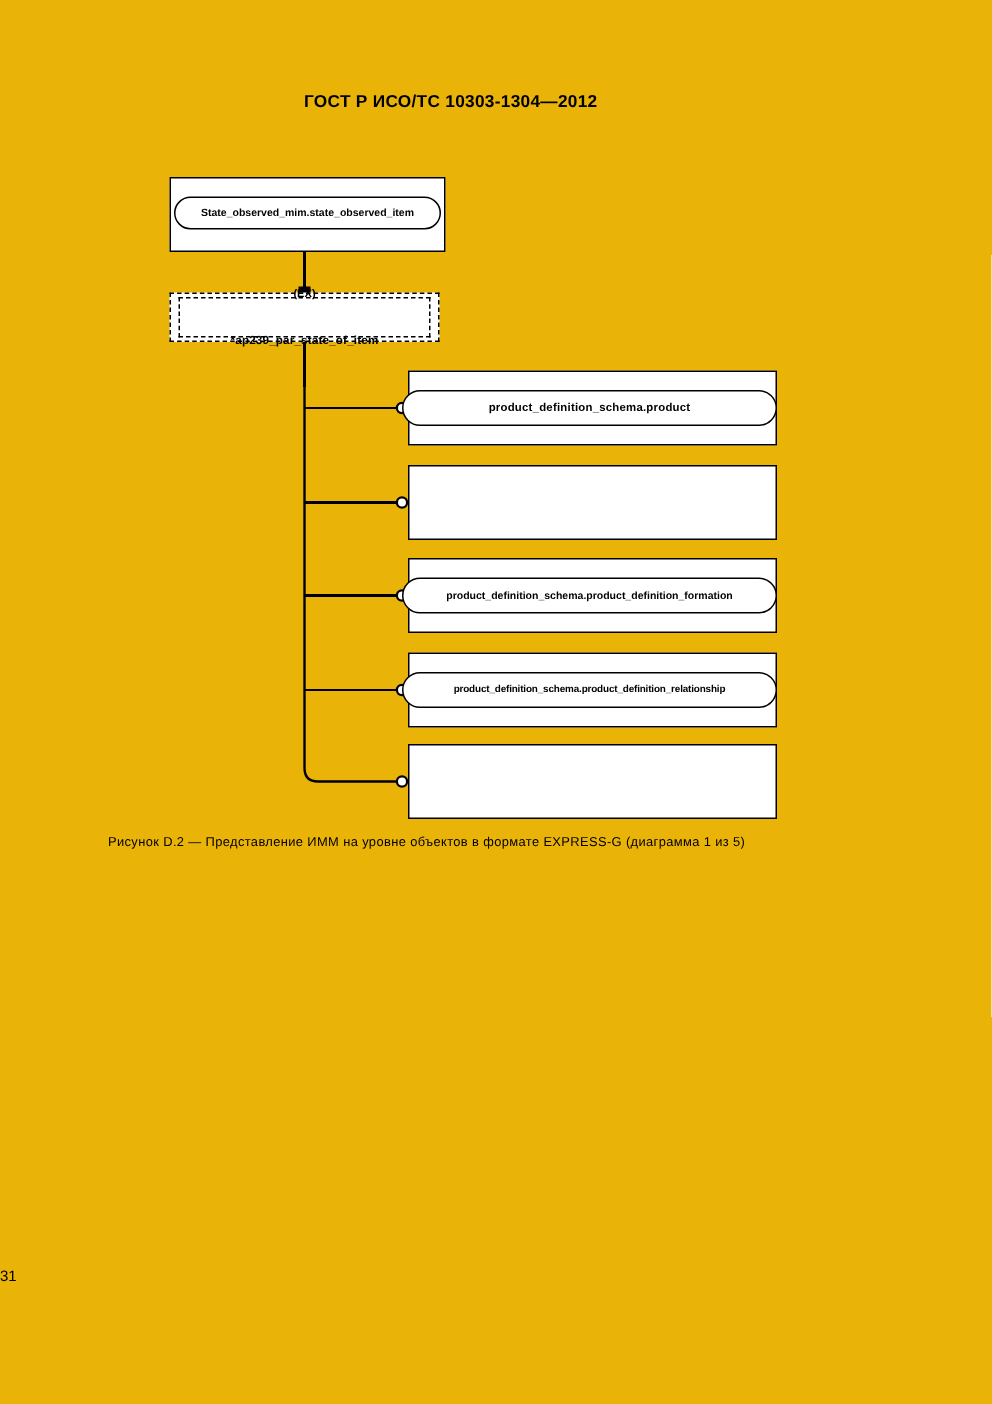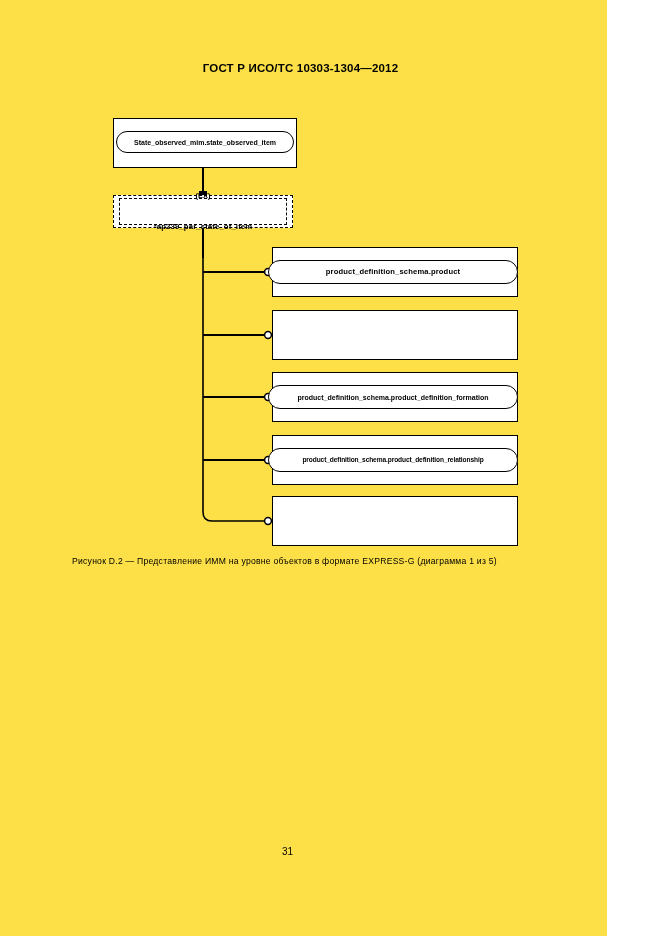--- a/index.html
+++ b/index.html
@@ -8,23 +8,23 @@
     padding: 0;
     background: #ffffff;
   }
   body {
     font-family: "Liberation Sans", sans-serif;
     color: #000000;
     -webkit-font-smoothing: none;
   }
   #page {
     position: relative;
-    width: 607px;
+    width: 661px;
     height: 936px;
-    background: #fde047;
+    background: #eab308;
     overflow: hidden;
   }
 
   
   #doc-header {
     position: absolute;
     top: 62px;
     left: 0;
     width: 661px;
     text-align: center;
@@ -127,21 +127,21 @@
   }
 
   
   #folio {
     position: absolute;
     top: 846px;
     left: 0;
     width: 661px;
     padding-right: 86px;
     box-sizing: border-box;
-    text-align: center;
+    text-align: left;
     font-size: 10px;
   }
 </style>
 </head>
 <body>
 
 <div id="page">
 
   <div id="doc-header">ГОСТ Р ИСО/ТС 10303-1304—2012</div>
 

